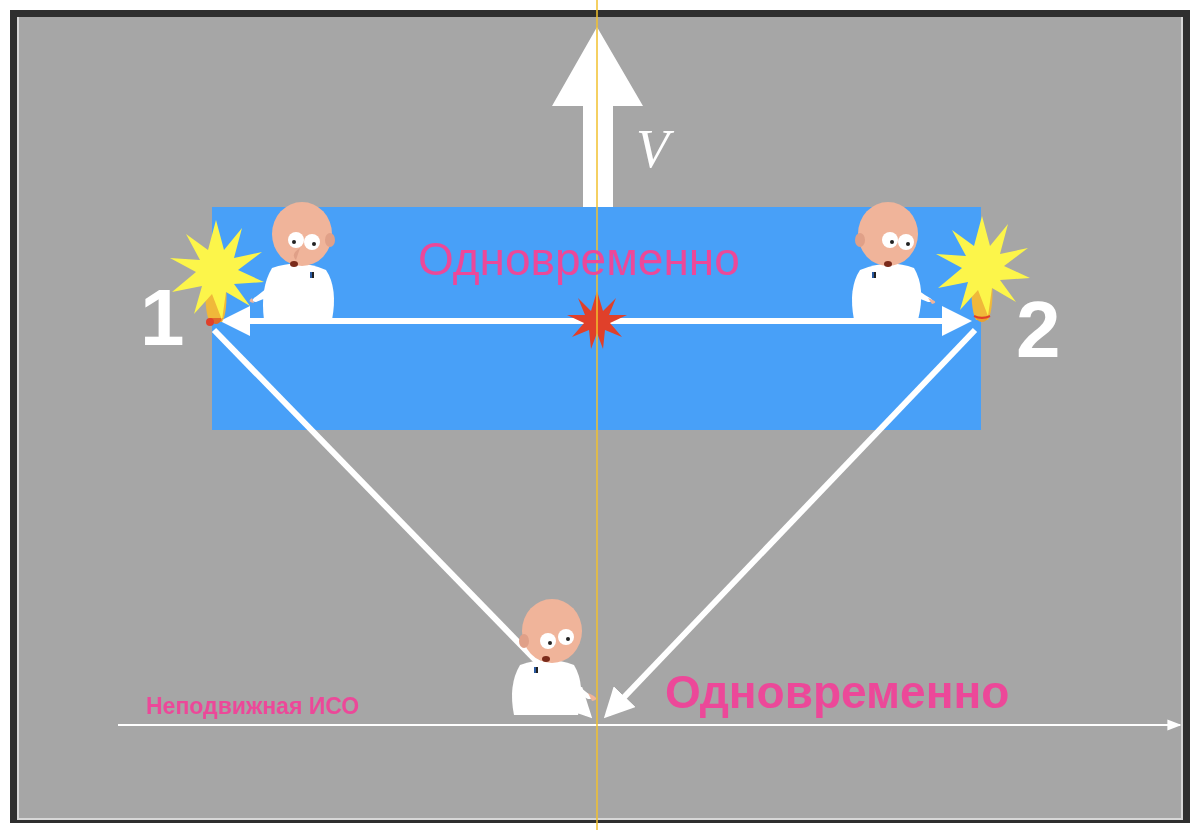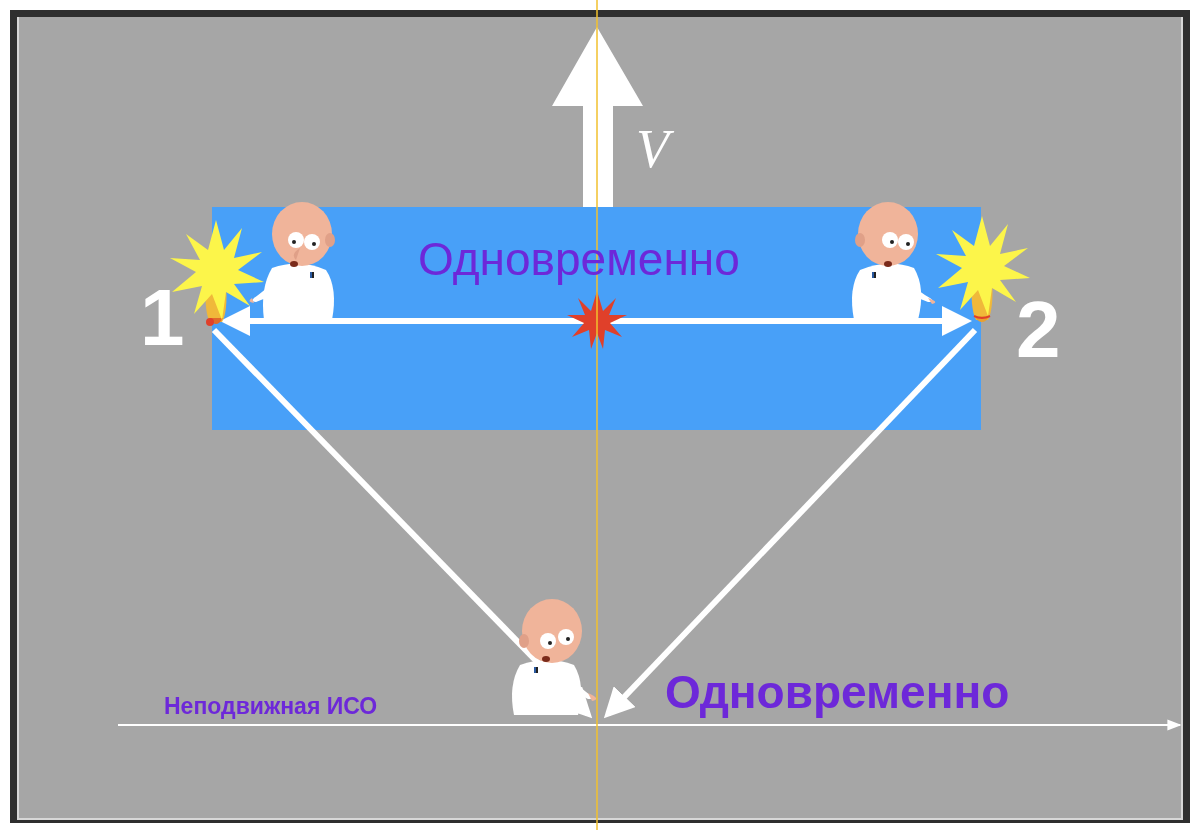--- a/index.html
+++ b/index.html
@@ -1,24 +1,24 @@
 <!DOCTYPE html>
 <html><head>
 <meta charset="utf-8">
 <style>
   html, body { margin: 0; padding: 0; background: #ffffff; }
   body { width: 1200px; height: 830px; position: relative; overflow: hidden; font-family: "Liberation Sans", sans-serif; }
   .frame { position: absolute; left: 10px; top: 10px; width: 1180px; height: 813px; background: #2f2f2f; }
   .canvas { position: absolute; left: 17px; top: 17px; width: 1166px; height: 803px; background: #a6a6a6; overflow: visible; }
   .canvas-edge { position: absolute; left: 17px; top: 17px; width: 1166px; height: 803px; box-sizing: border-box; border-left: 2px solid #d7d7d7; border-right: 2px solid #d7d7d7; border-bottom: 2px solid #d7d7d7; pointer-events: none; }
   svg.stage { position: absolute; left: 0; top: 0; width: 1200px; height: 830px; }
-  .lbl { position: absolute; color: #6d28d9; white-space: nowrap; line-height: 1; }
+  .lbl { position: absolute; color: #ec4899; white-space: nowrap; line-height: 1; }
   .lbl-moving { left: 418px; top: 236px; font-size: 46px; font-weight: normal; }
   .lbl-rest { left: 665px; top: 669px; font-size: 46px; font-weight: bold; }
-  .lbl-frame { left: 164px; top: 695px; font-size: 23px; font-weight: bold; }
+  .lbl-frame { left: 146px; top: 695px; font-size: 23px; font-weight: bold; }
   .num { position: absolute; color: #ffffff; font-weight: bold; font-size: 80px; line-height: 1; }
   .num-1 { left: 140px; top: 278px; }
   .num-2 { left: 1016px; top: 290px; }
   .v-label { position: absolute; left: 636px; top: 122px; font-family: "Liberation Serif", serif; font-style: italic; color: #ffffff; font-size: 54px; line-height: 1; }
 </style>
 </head>
 <body>
 
 <div class="frame"></div>
 <div class="canvas"></div>

